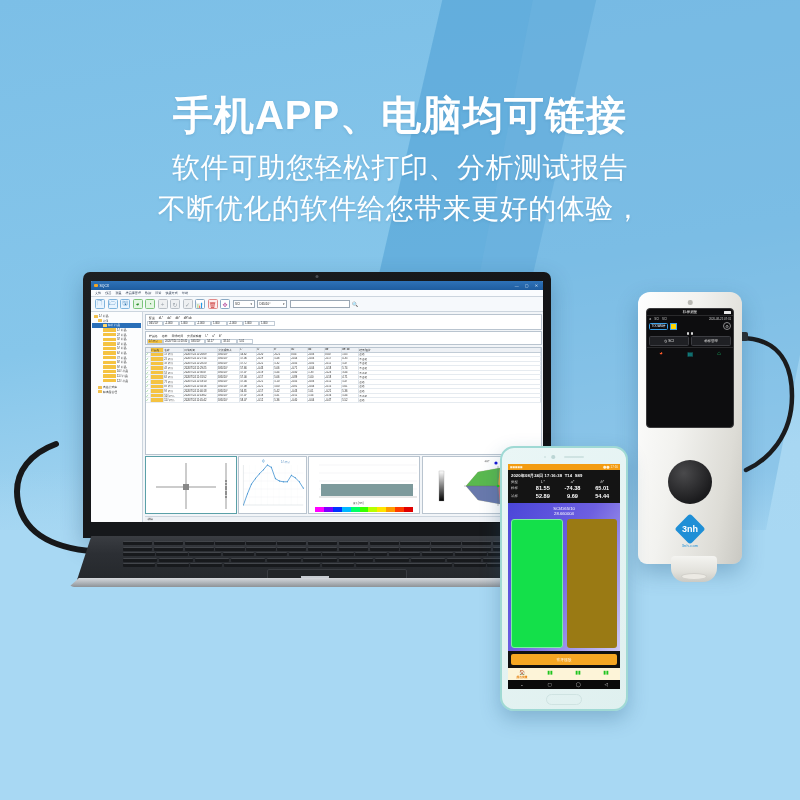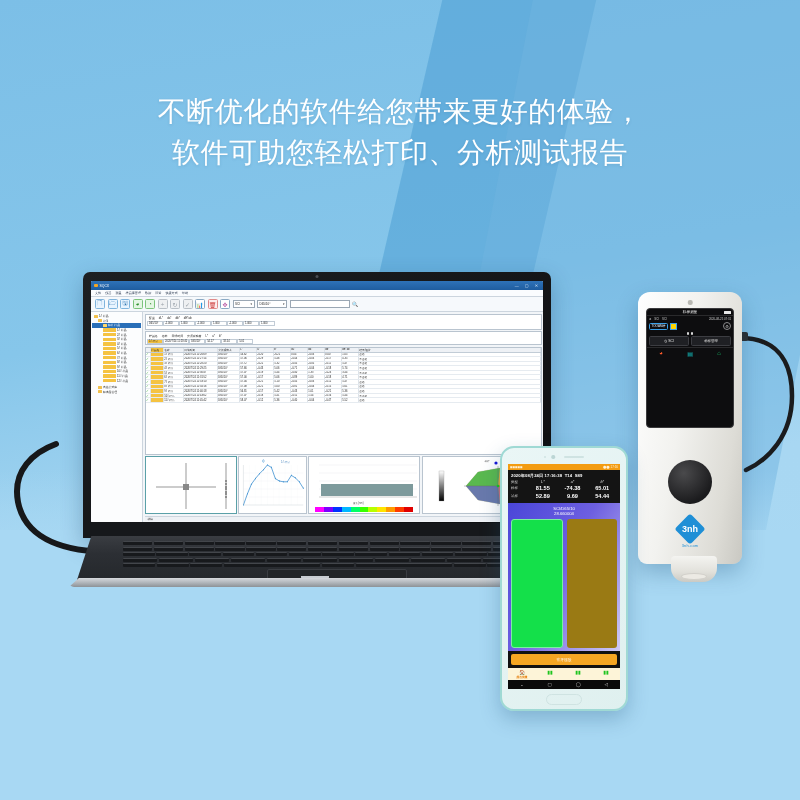--- a/index.html
+++ b/index.html
@@ -275,22 +275,23 @@
 
 <div id="bg">
   <div class="bg-base"></div>
   <div class="bg-band-a"></div>
   <div class="bg-band-b"></div>
   <div class="bg-lower-fade"></div>
   <div class="bg-lower"></div>
 </div>
 
 <div id="headline">
+  <div class="h1">手机APP、电脑均可链接</div>
+  <div class="h2">软件可助您轻松打印、分析测试报告</div>
   <div class="h2">不断优化的软件给您带来更好的体验，</div>
-  <div class="h2">软件可助您轻松打印、分析测试报告</div>
 </div>
 
 <svg id="cable" viewBox="0 0 120 130">
   <path d="M112 122 C 70 122, 26 112, 18 72 C 12 40, 34 22, 56 14" fill="none" stroke="#17181a" stroke-width="6" stroke-linecap="round"></path>
   <rect x="96" y="112" width="18" height="10" rx="2" fill="#2a2c2f"></rect>
   <rect x="90" y="114" width="8" height="6" rx="1" fill="#4a4d51"></rect>
 </svg>
 
 <div id="laptop">
   <div class="lid">

